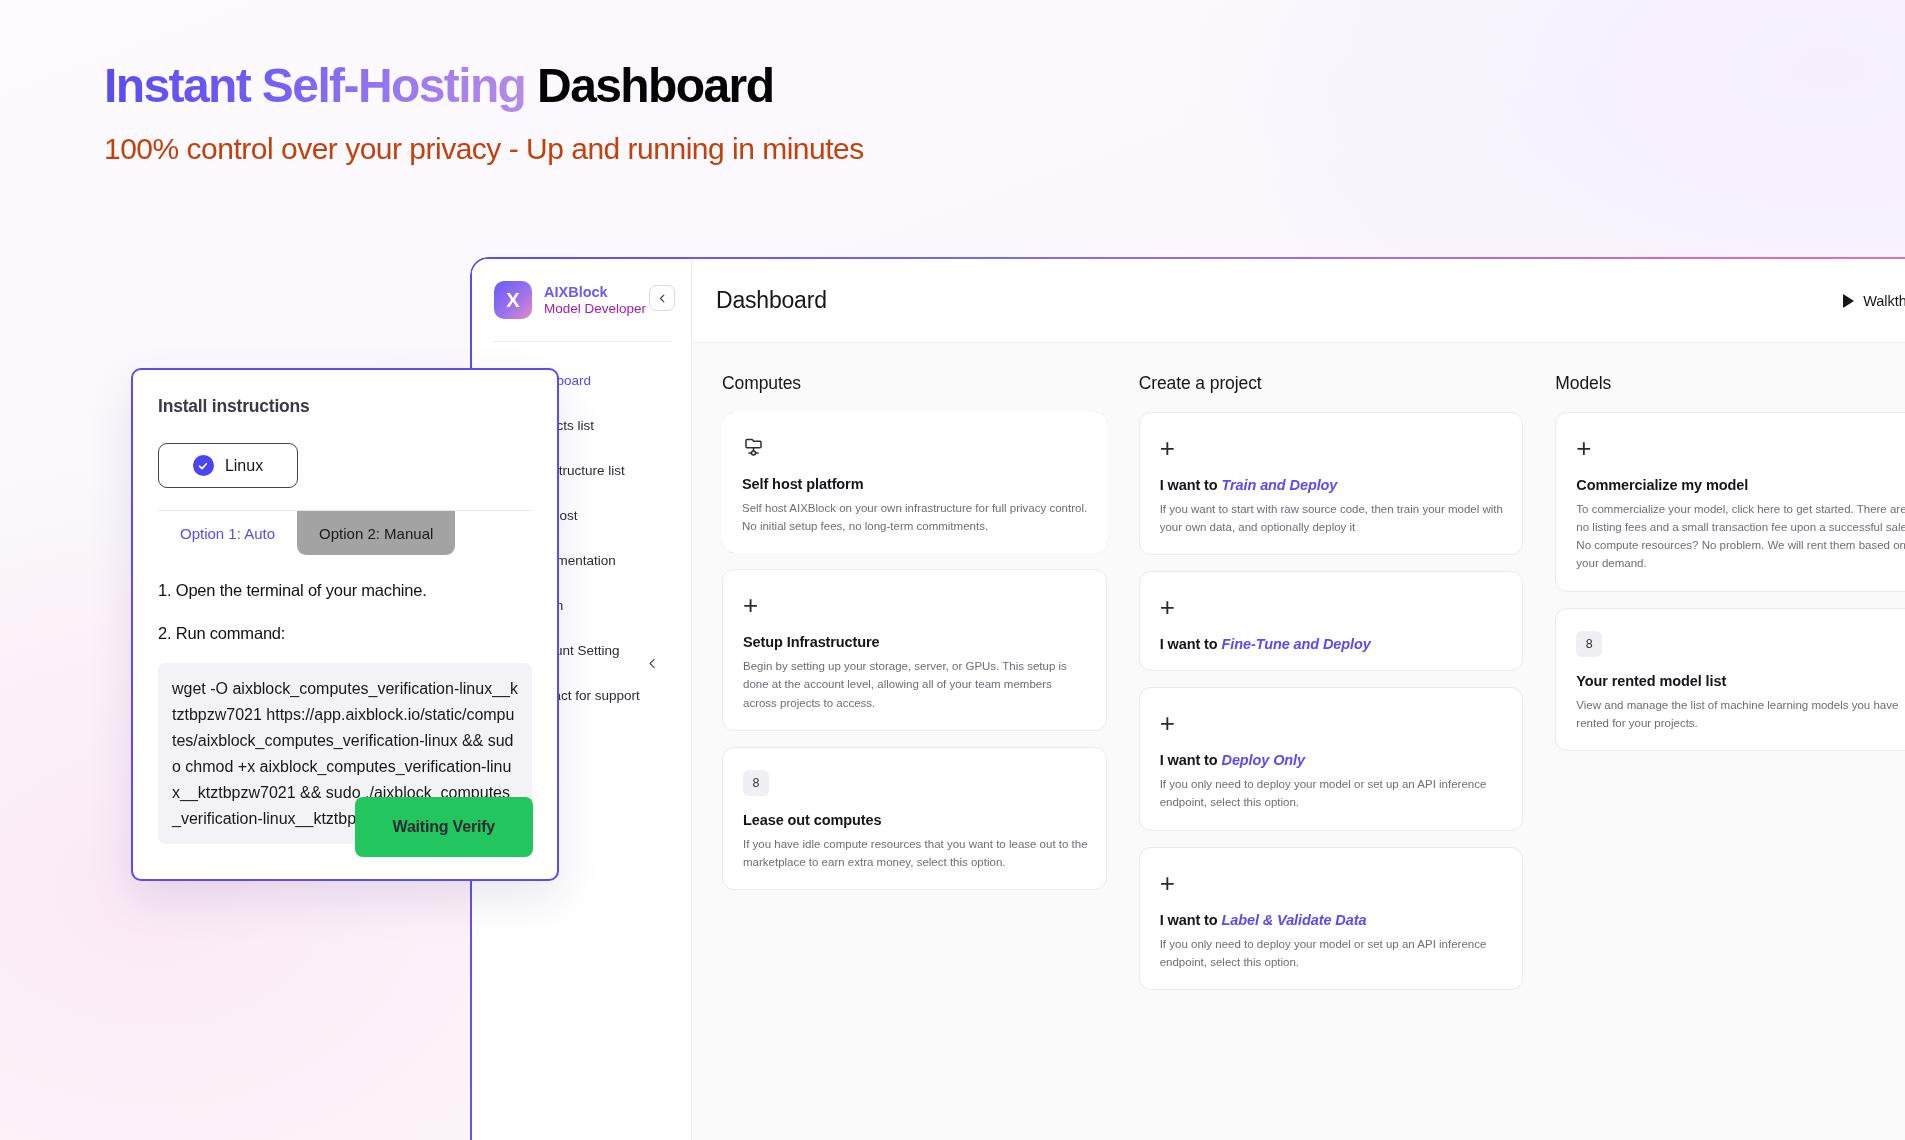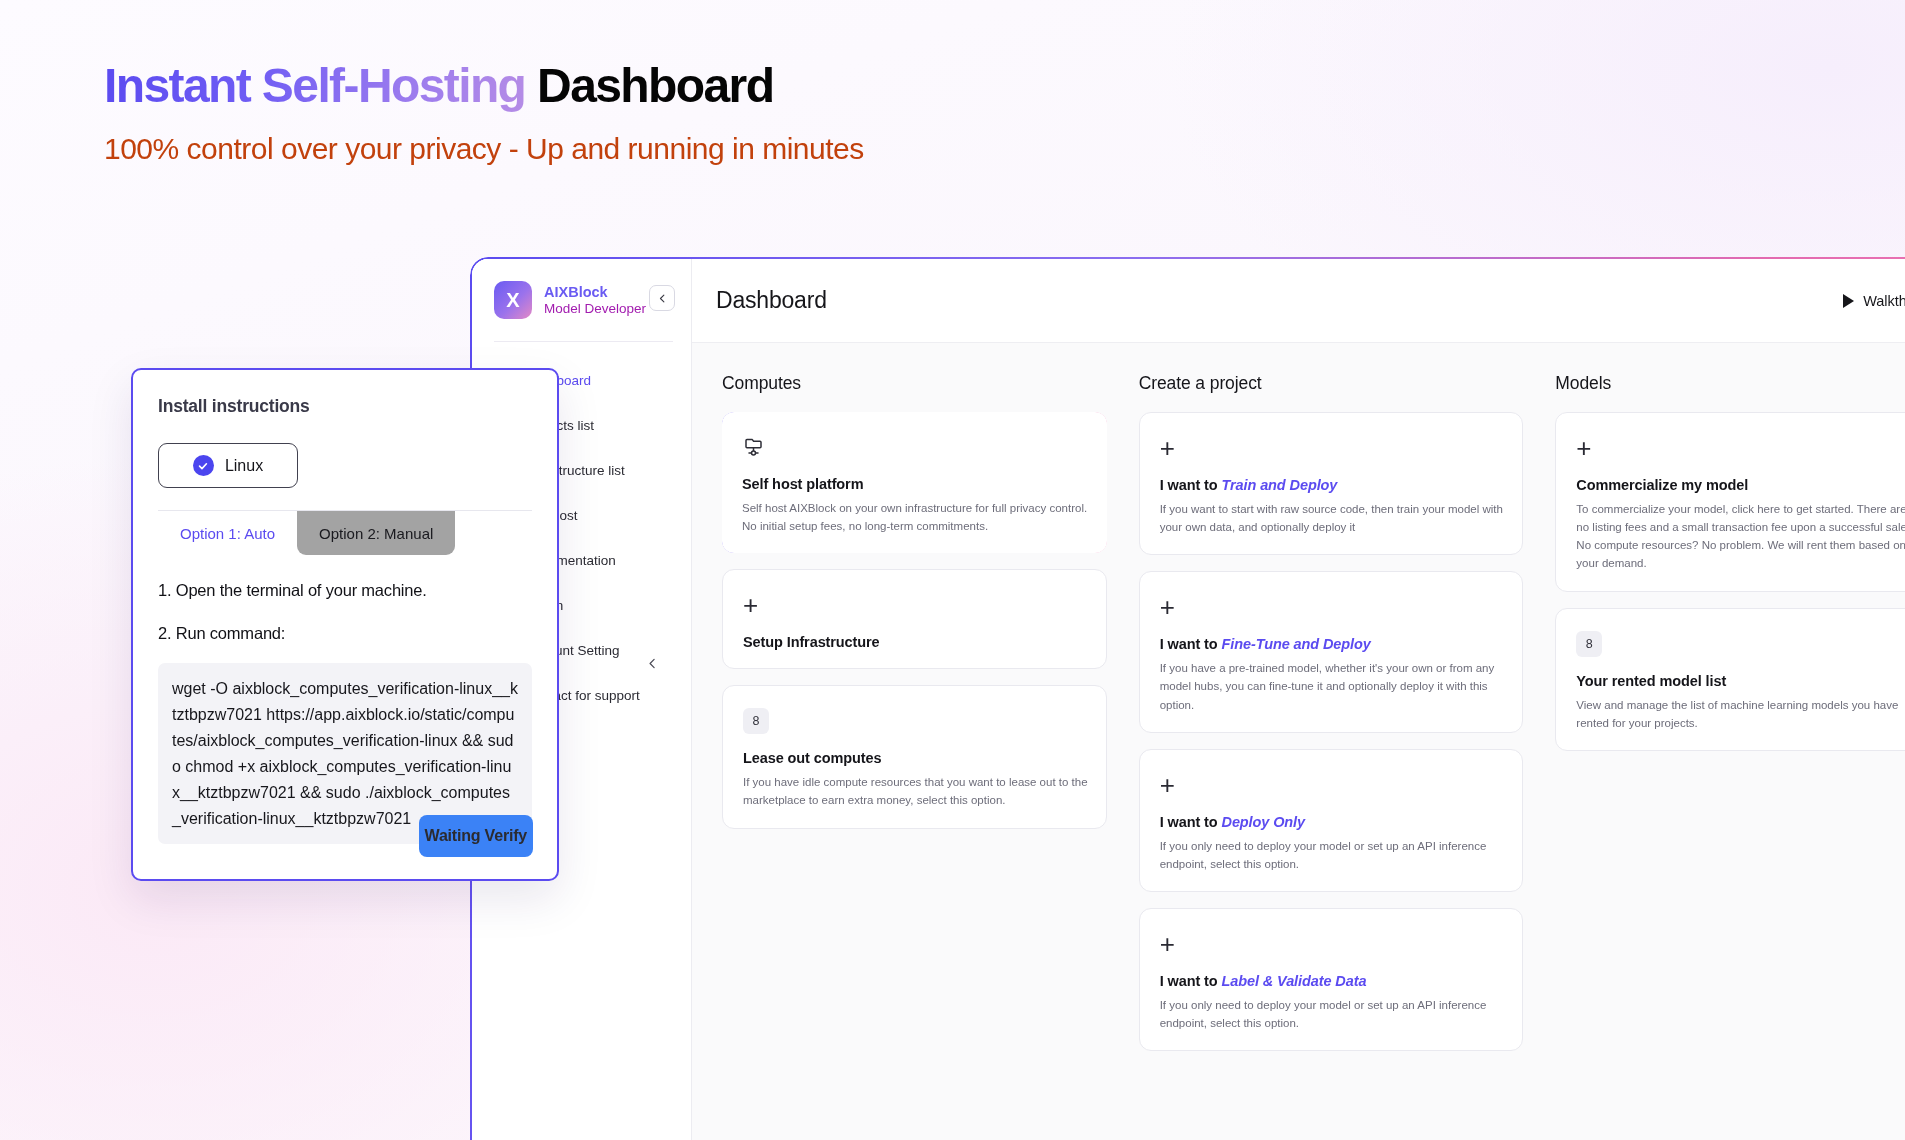--- a/index.html
+++ b/index.html
@@ -211,22 +211,22 @@
   #step1 { margin-top: 26px; }
   #step2 { margin-top: 24px; }
   #code-block {
     margin-top: 20px; background: #f3f3f7; border-radius: 7px;
     padding: 13px 14px; font-family: Liberation Sans, sans-serif;
     font-size: 16px; line-height: 1.62; color: #17171c;
     word-break: break-all; white-space: pre-wrap;
   }
   #verify-btn {
     position: absolute; right: 24px; bottom: 22px;
-    height: 42px; padding: 0 6px; border-radius: 8px;
-    background: #3b82f6; color: #2b2b30;
+    height: 60px; padding: 0 38px; border-radius: 8px;
+    background: #22c55e; color: #2b2b30;
     font-size: 16px; font-weight: 700; letter-spacing: -0.2px;
     display: flex; align-items: center; justify-content: center;
   }
 </style>
 </head>
 <body>
 
 <div id="hero">
   <div id="hero-title">
     <span class="grad">Instant Self-Hosting</span><span class="plain">&nbsp;</span><span class="plain">Dashboard</span>
@@ -365,20 +365,21 @@
               <div class="card-title">Self host platform</div>
               <div class="card-desc">Self host AIXBlock on your own infrastructure for full privacy control. No initial setup fees, no long-term commitments.</div>
             </div>
           </div>
 
           <div class="card">
             <div class="card-ico">
                 <span class="plus-ico">+</span>
               </div>
             <div class="card-title">Setup Infrastructure</div>
+            <div class="card-desc">Begin by setting up your storage, server, or GPUs. This setup is done at the account level, allowing all of your team members across projects to access.</div>
           </div>
 
           <div class="card">
             <div class="card-ico">
               <span class="chip">8</span>
             </div>
             <div class="card-title">Lease out computes</div>
             <div class="card-desc">If you have idle compute resources that you want to lease out to the marketplace to earn extra money, select this option.</div>
           </div>
         </div>
@@ -392,21 +393,20 @@
               </div>
             <div class="card-title"><span>I want to </span><span class="accent">Train and Deploy</span></div>
             <div class="card-desc">If you want to start with raw source code, then train your model with your own data, and optionally deploy it</div>
           </div>
 
           <div class="card">
             <div class="card-ico">
                 <span class="plus-ico">+</span>
               </div>
             <div class="card-title"><span>I want to </span><span class="accent">Fine-Tune and Deploy</span></div>
-            <div class="card-desc">If you have a pre-trained model, whether it's your own or from any model hubs, you can fine-tune it and optionally deploy it with this option.</div>
           </div>
 
           <div class="card">
             <div class="card-ico">
                 <span class="plus-ico">+</span>
               </div>
             <div class="card-title"><span>I want to </span><span class="accent">Deploy Only</span></div>
             <div class="card-desc">If you only need to deploy your model or set up an API inference endpoint, select this option.</div>
           </div>
 

